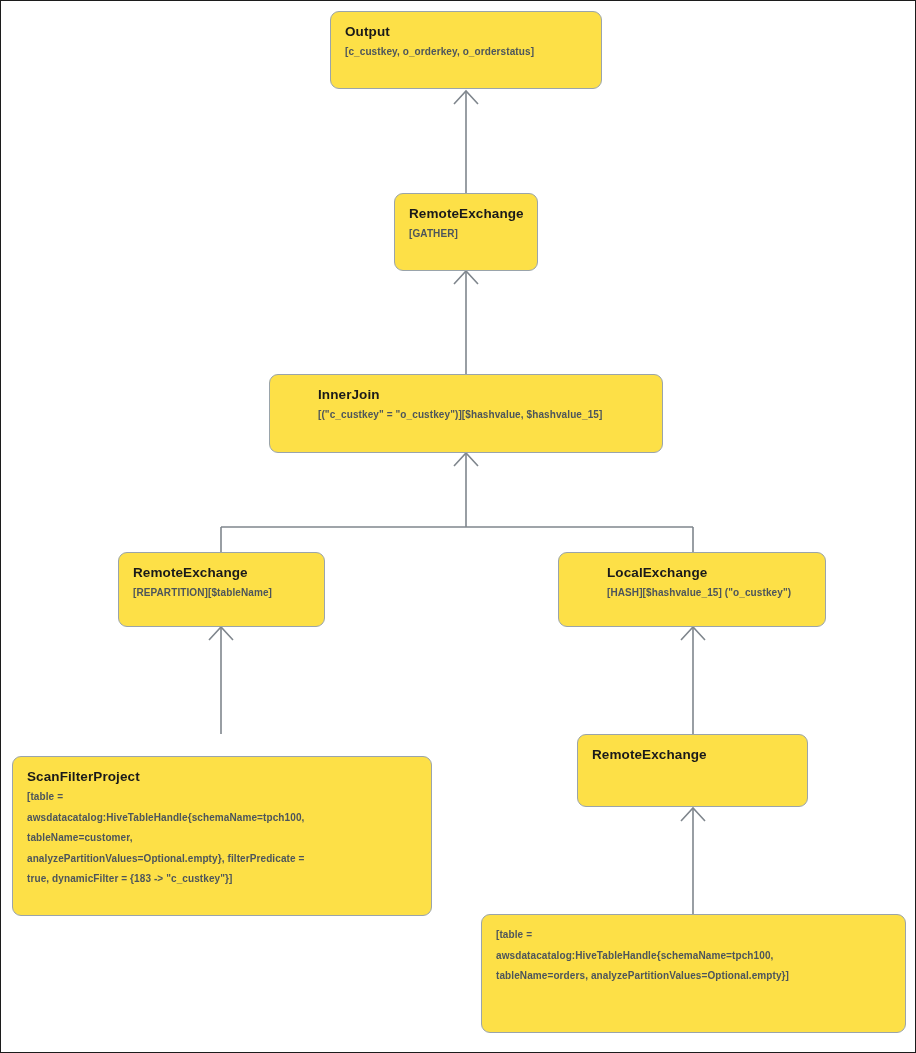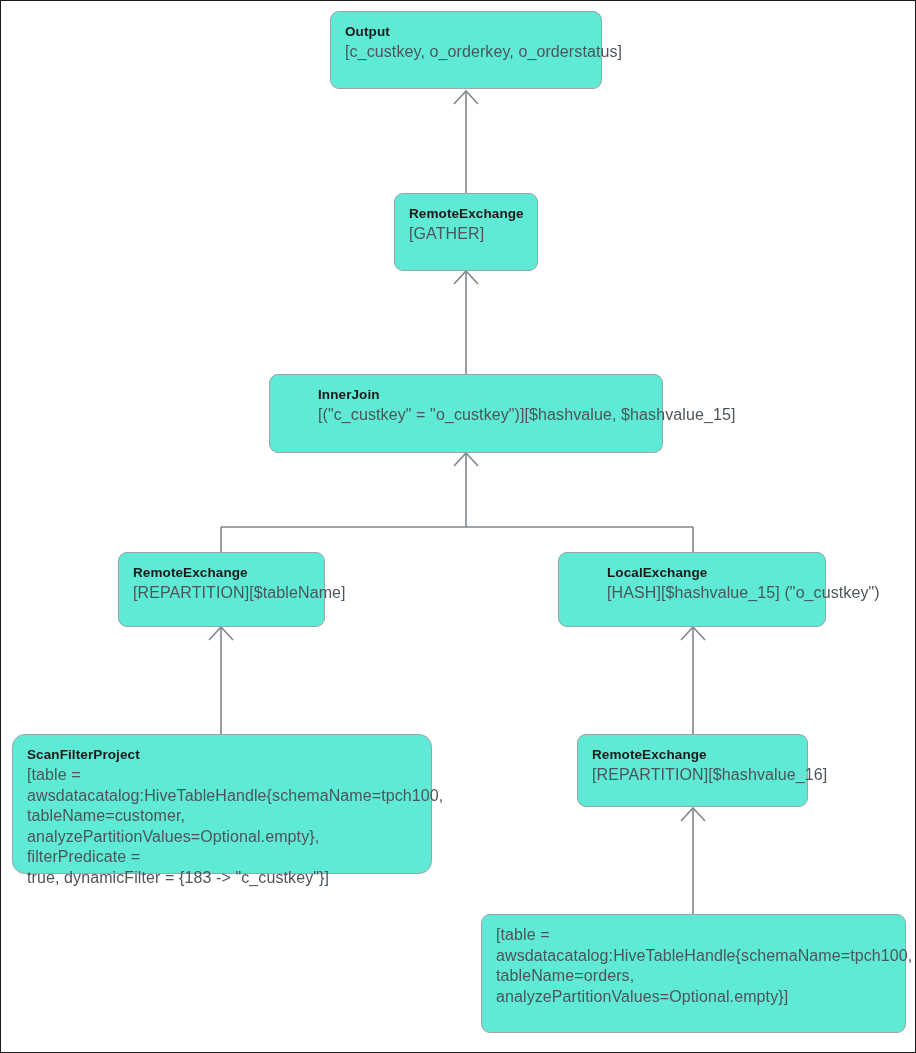--- a/index.html
+++ b/index.html
@@ -9,37 +9,37 @@
     width:916px;height:1053px;
     background:#ffffff;
     border:1px solid #1c1c1c;
     box-sizing:border-box;
     overflow:hidden;
   }
   #edges{position:absolute;left:0;top:0;width:916px;height:1053px;}
   .node{
     position:absolute;
     box-sizing:border-box;
-    background:#5eead4;
+    background:#fde047;
     border:1.5px solid #9aa4ab;
     border-radius:9px;
     padding:10px 14px 11px 14px;
     z-index:2;
   }
   .node .title{
     font-size:13.5px;
     font-weight:bold;
     color:#1a1a1a;
     line-height:20px;
     letter-spacing:.1px;
     white-space:nowrap;
   }
   .node .detail{
-    font-size:16px;
-    font-weight:normal;
+    font-size:10px;
+    font-weight:bold;
     color:#4d555b;
     line-height:20.5px;
     letter-spacing:.1px;
   }
   .nowrap .detail{white-space:nowrap;}
 </style>
 </head>
 <body>
 
 <div id="canvas">
@@ -101,32 +101,31 @@
   <div class="node nowrap" style="left:117px;top:551px;width:207px;height:75px;">
     <div class="title">RemoteExchange</div>
     <div class="detail">[REPARTITION][$tableName]</div>
   </div>
 
   <div class="node nowrap" style="left:557px;top:551px;width:268px;height:75px;padding-left:48px;">
     <div class="title">LocalExchange</div>
     <div class="detail">[HASH][$hashvalue_15] ("o_custkey")</div>
   </div>
 
-  <div class="node" style="left:11px;top:733px;width:420px;height:140px;border-radius:13px;">
+  <div class="node" style="left:11px;top:755px;width:420px;height:160px;">
     <div class="title">ScanFilterProject</div>
     <div class="detail">[table =</div>
     <div class="detail">awsdatacatalog:HiveTableHandle{schemaName=tpch100,</div>
     <div class="detail">tableName=customer,</div>
     <div class="detail">analyzePartitionValues=Optional.empty}, filterPredicate =</div>
     <div class="detail">true, dynamicFilter = {183 -&gt; "c_custkey"}]</div>
   </div>
 
   <div class="node nowrap" style="left:576px;top:733px;width:231px;height:73px;">
     <div class="title">RemoteExchange</div>
-    <div class="detail">[REPARTITION][$hashvalue_16]</div>
   </div>
 
   <div class="node" style="left:480px;top:913px;width:425px;height:119px;">
     <div class="detail">[table =</div>
     <div class="detail">awsdatacatalog:HiveTableHandle{schemaName=tpch100,</div>
     <div class="detail">tableName=orders, analyzePartitionValues=Optional.empty}]</div>
   </div>
 
 </div>
 

